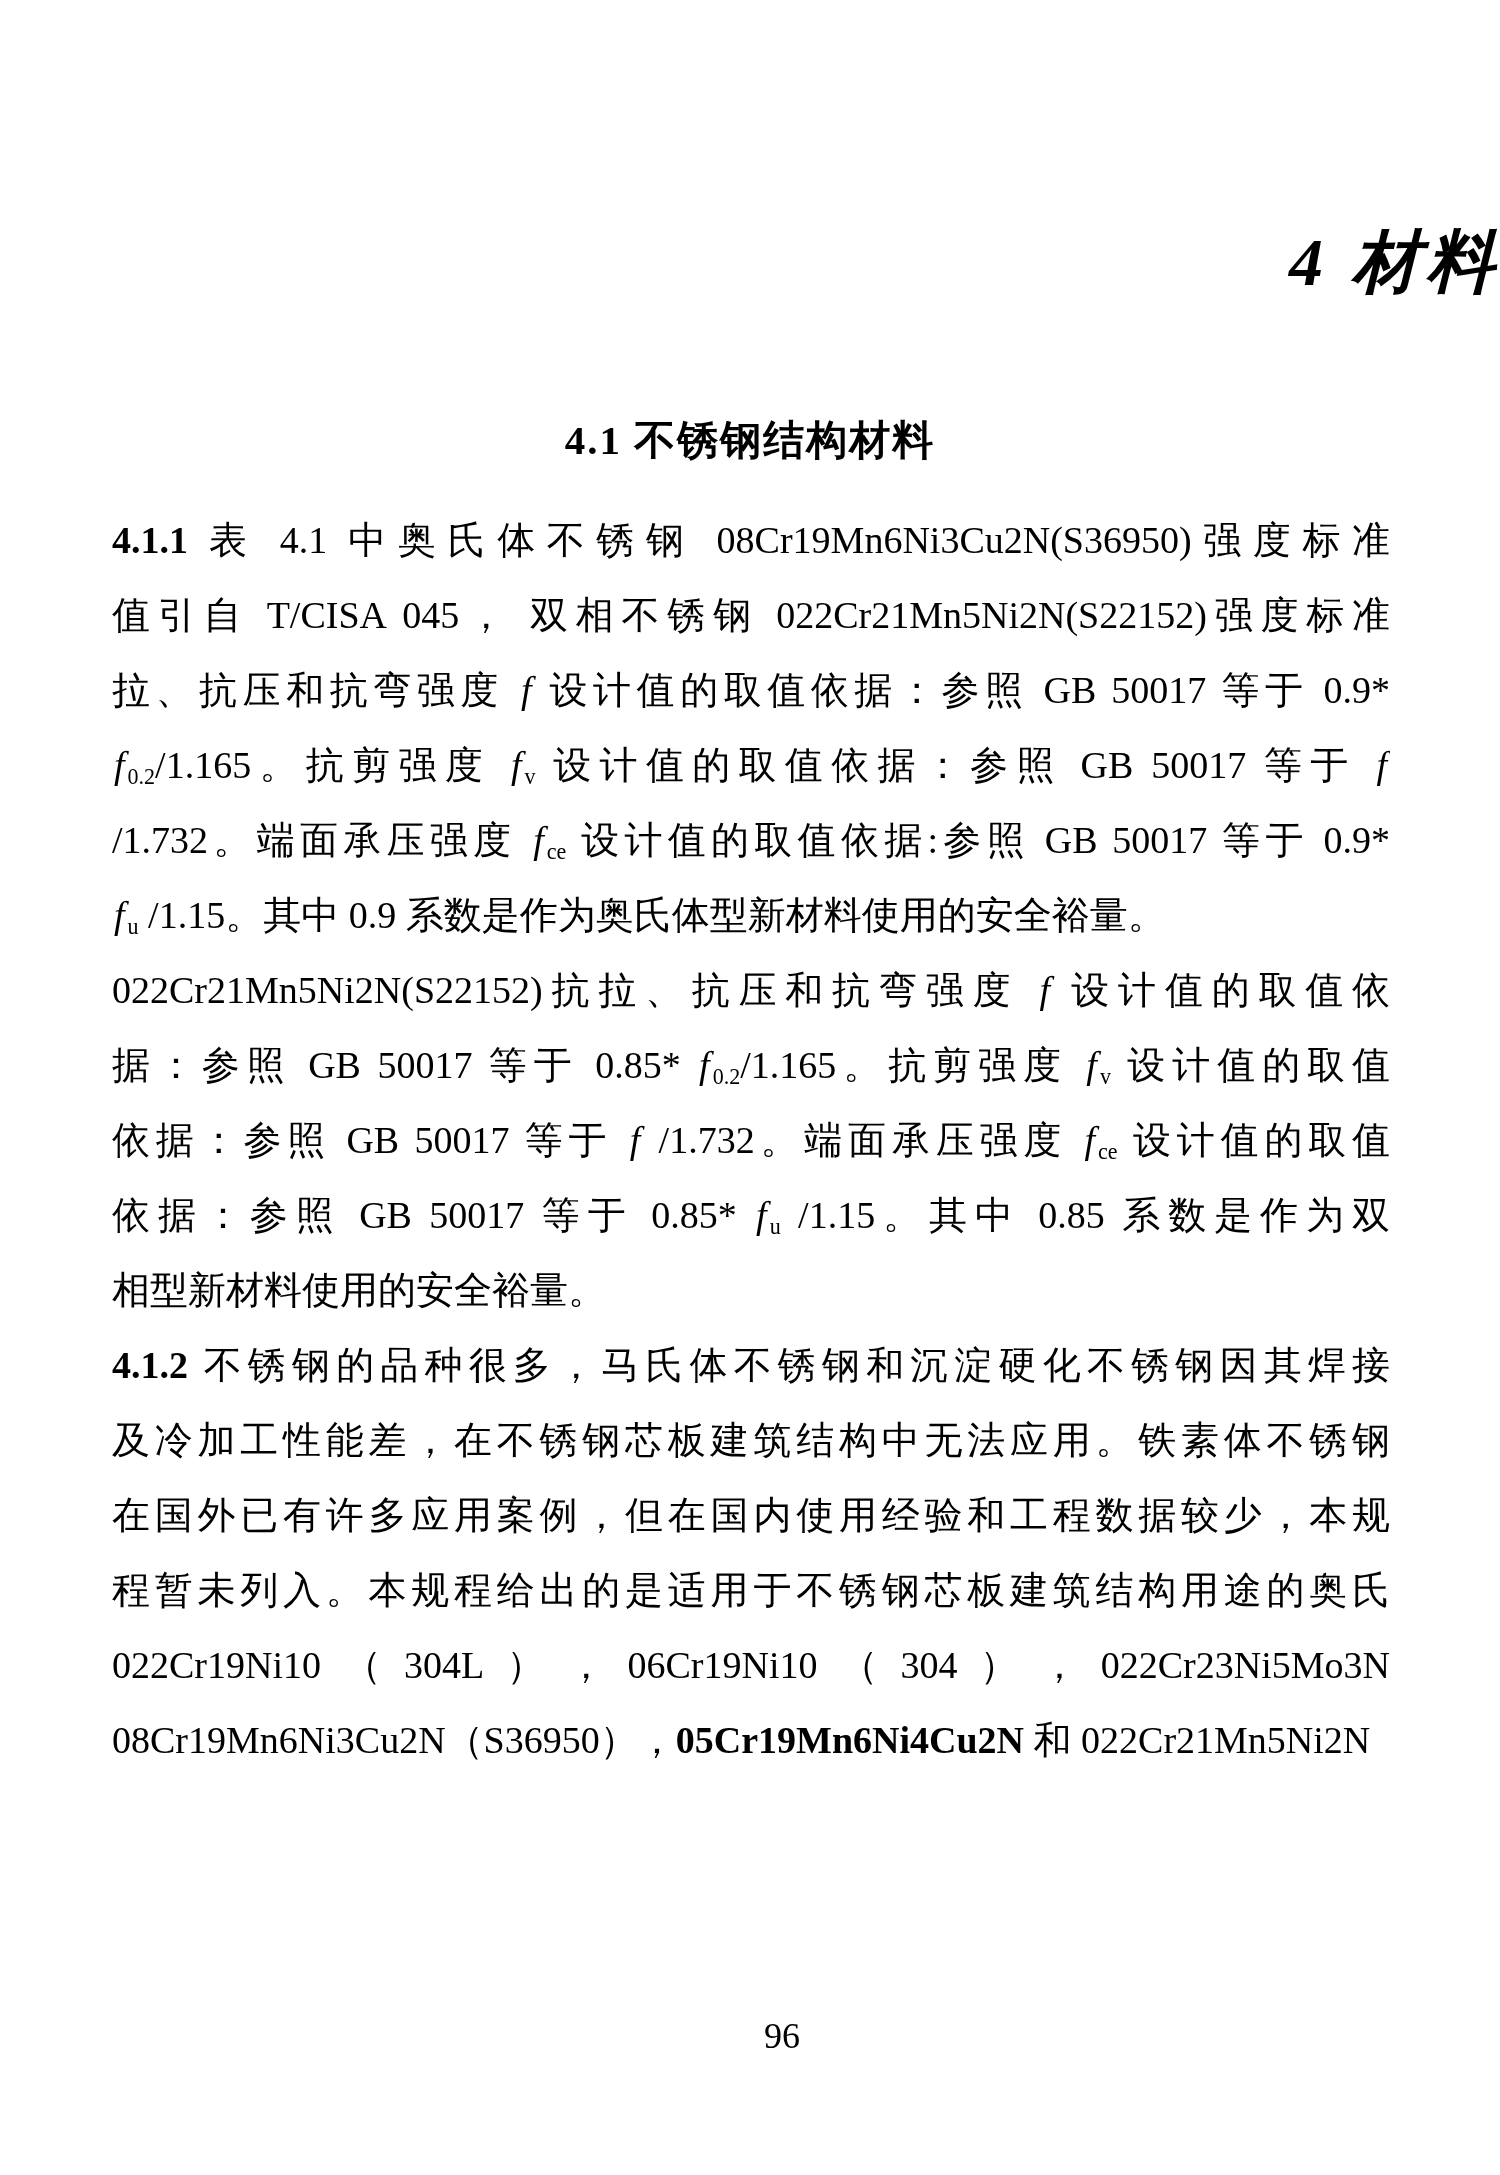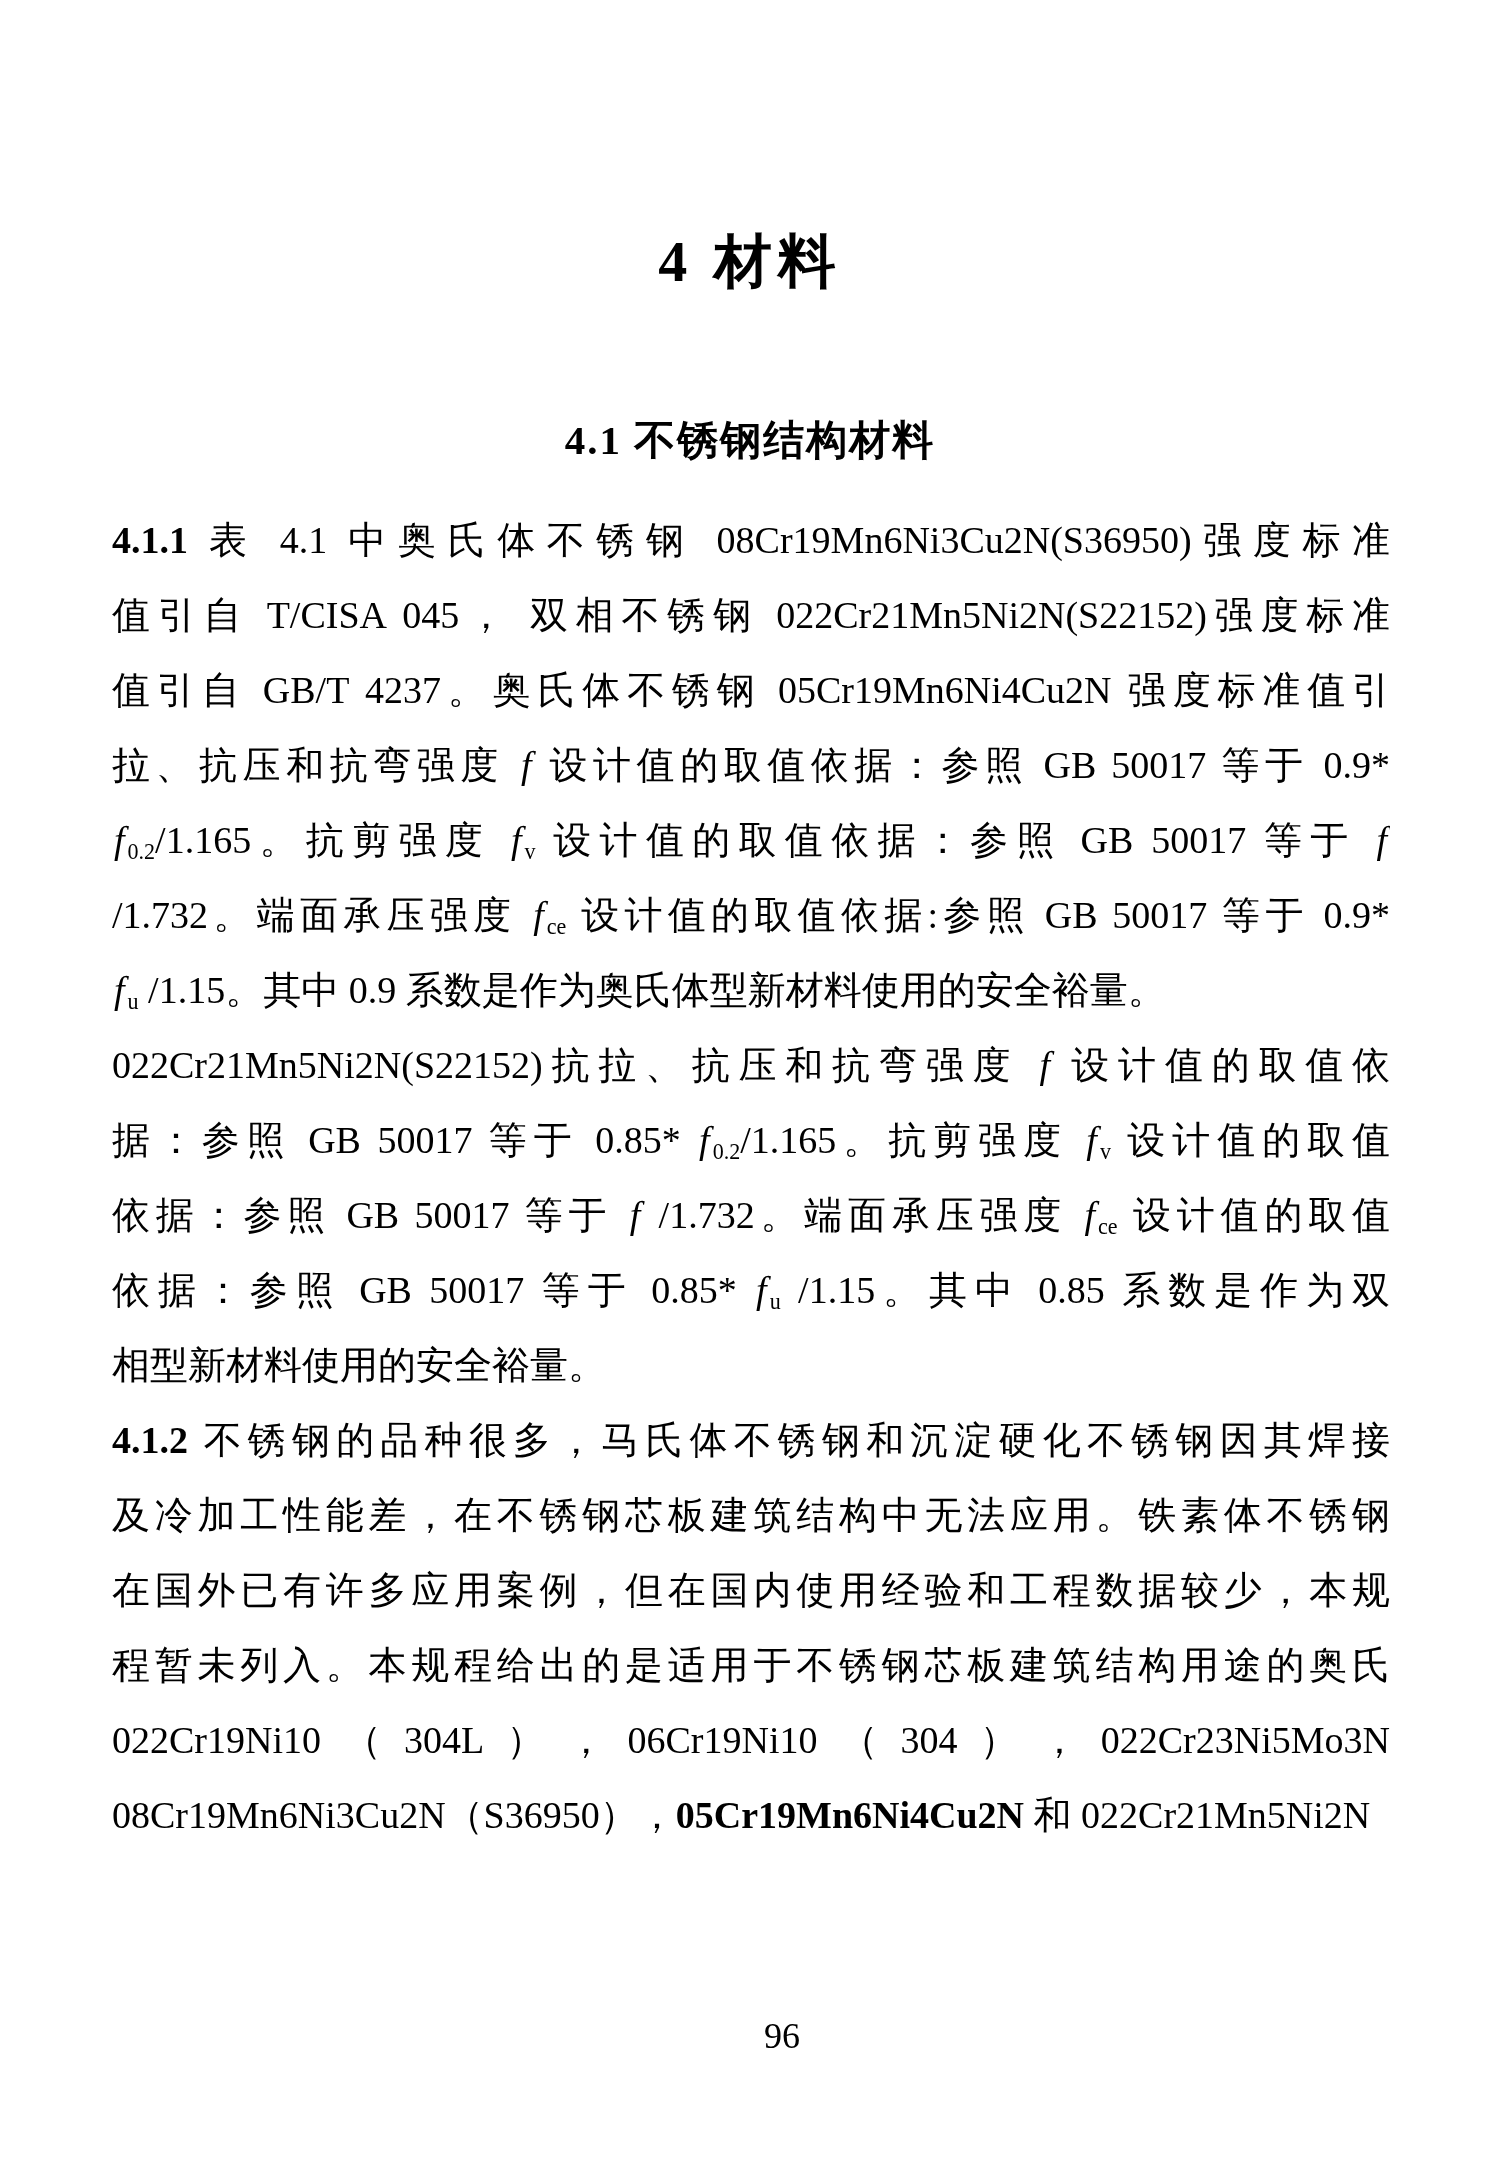--- a/index.html
+++ b/index.html
@@ -15,25 +15,26 @@
     background: #ffffff;
     font-family: "Liberation Serif", "DejaVu Serif", serif;
     color: #000000;
     overflow: hidden;
   }
   .chapter-title {
     position: absolute;
     top: 222px;
     left: 0;
     width: 100%;
-    text-align: center;
-    font-size: 58px;
+    text-align: right;
+    font-size: 68px;
     font-weight: bold;
     letter-spacing: 6px;
     line-height: 80px;
+    font-style: italic;
   }
   .section-heading {
     position: absolute;
     top: 412px;
     left: 0;
     width: 100%;
     text-align: center;
     font-size: 41px;
     font-weight: bold;
     letter-spacing: 2px;
@@ -84,21 +85,20 @@
 <body>
 
 <div class="page">
   <div class="chapter-title">4 材料</div>
 
   <div class="section-heading">4.1 不锈钢结构材料</div>
 
   <div class="body-lines">
       <div class="line"><span class="seg-bold">4.1.1</span><span class="seg-plain">  表 4.1 中奥氏体不锈钢 08Cr19Mn6Ni3Cu2N(S36950)强度标准</span></div>
       <div class="line"><span class="seg-plain">值引自 T/CISA 045， 双相不锈钢 022Cr21Mn5Ni2N(S22152)强度标准</span></div>
-      <div class="line"><span class="seg-plain">值引自 GB/T 4237。奥氏体不锈钢 05Cr19Mn6Ni4Cu2N 强度标准值引</span></div>
       <div class="line"><span class="seg-plain">拉、抗压和抗弯强度 </span><span class="seg-italic">f</span><span class="seg-plain"> 设计值的取值依据：参照 GB 50017 等于 0.9*</span></div>
       <div class="line"><span class="seg-italic">f</span><sub class="seg-sub">0.2</sub><span class="seg-plain">/1.165。抗剪强度 </span><span class="seg-italic">f</span><sub class="seg-sub">v</sub><span class="seg-plain"> 设计值的取值依据：参照 GB 50017 等于 </span><span class="seg-italic">f</span></div>
       <div class="line"><span class="seg-plain">/1.732。端面承压强度 </span><span class="seg-italic">f</span><sub class="seg-sub">ce</sub><span class="seg-plain"> 设计值的取值依据:参照 GB 50017 等于 0.9*</span></div>
       <div class="line left"><span class="seg-italic">f</span><sub class="seg-sub">u</sub><span class="seg-plain"> /1.15。其中 0.9 系数是作为奥氏体型新材料使用的安全裕量。</span></div>
       <div class="line"><span class="seg-plain">022Cr21Mn5Ni2N(S22152)抗拉、抗压和抗弯强度 </span><span class="seg-italic">f</span><span class="seg-plain"> 设计值的取值依</span></div>
       <div class="line"><span class="seg-plain">据：参照 GB 50017 等于 0.85* </span><span class="seg-italic">f</span><sub class="seg-sub">0.2</sub><span class="seg-plain">/1.165。抗剪强度 </span><span class="seg-italic">f</span><sub class="seg-sub">v</sub><span class="seg-plain"> 设计值的取值</span></div>
       <div class="line"><span class="seg-plain">依据：参照 GB 50017 等于 </span><span class="seg-italic">f</span><span class="seg-plain"> /1.732。端面承压强度 </span><span class="seg-italic">f</span><sub class="seg-sub">ce</sub><span class="seg-plain"> 设计值的取值</span></div>
       <div class="line"><span class="seg-plain">依据：参照 GB 50017 等于 0.85* </span><span class="seg-italic">f</span><sub class="seg-sub">u</sub><span class="seg-plain"> /1.15。其中 0.85 系数是作为双</span></div>
       <div class="line left"><span class="seg-plain">相型新材料使用的安全裕量。</span></div>
       <div class="line"><span class="seg-bold">4.1.2</span><span class="seg-plain">  不锈钢的品种很多，马氏体不锈钢和沉淀硬化不锈钢因其焊接</span></div>

